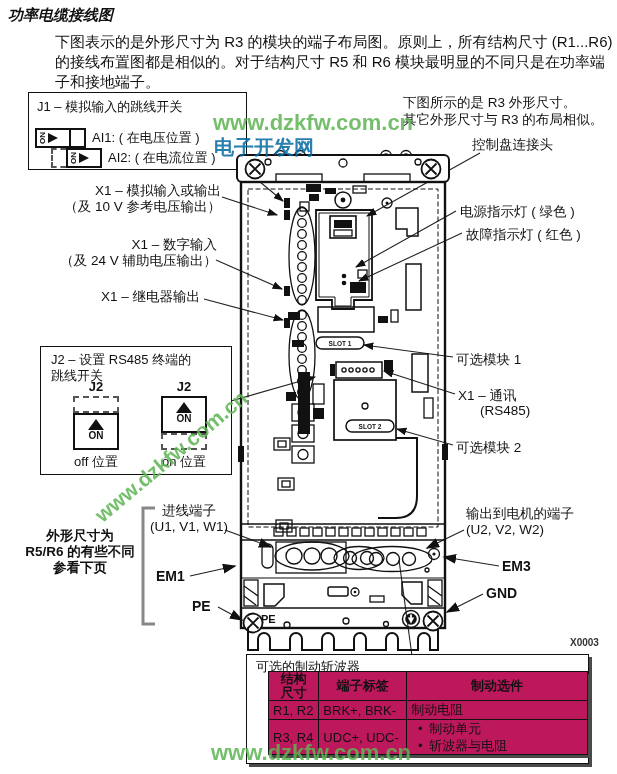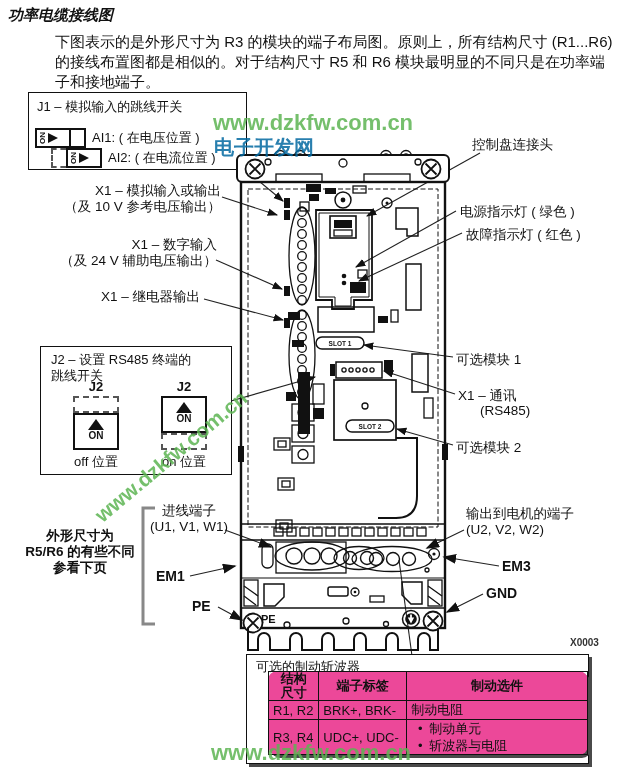--- a/index.html
+++ b/index.html
@@ -39,21 +39,21 @@
   .wm-r{font-size:20px;}
   .wm-diag{font-size:21px;transform:rotate(-40deg);transform-origin:0 50%;}
   
   .device{position:absolute;left:228px;top:146px;width:230px;height:512px;z-index:5;}
   .leads{position:absolute;left:0;top:0;width:617px;height:774px;z-index:4;pointer-events:none;}
   .slot-text{font-family:"Liberation Sans",sans-serif;font-size:6.5px;font-weight:bold;fill:#111;stroke:none;text-anchor:middle;}
   .pe-text{font-family:"Liberation Sans",sans-serif;font-size:11px;font-weight:bold;fill:#111;stroke:none;}
   
   .brakebox{position:absolute;left:246px;top:654px;width:341px;height:108px;border:1.5px solid #111;background:#fff;box-shadow:3px 3px 0 #4a4a4a;z-index:6;}
   .brakebox .t{position:absolute;left:9px;top:3px;font-size:13px;font-weight:500;}
-  .btable{position:absolute;left:21px;top:16px;border-collapse:collapse;background:#ec4899;box-shadow:3px 3px 0 #4a4a4a;border-radius:9px;}
+  .btable{position:absolute;left:21px;top:16px;border-collapse:collapse;background:#be185d;box-shadow:3px 3px 0 #4a4a4a;}
   .btable th,.btable td{border:1.5px solid #111;font-size:13px;padding:0 4px;vertical-align:middle;}
   .btable th{font-weight:bold;text-align:center;line-height:14px;}
   .btable .c1{width:42px;} .btable .c2{width:80px;} .btable .c3{width:176px;}
   .btable td{font-weight:500;}
   .opt-line{display:flex;align-items:baseline;line-height:17px;}
   .opt-line .b{width:18px;text-align:center;}
   .figid{font-size:10px;font-weight:bold;color:#333;}
 </style>
 </head>
 <body>
@@ -81,20 +81,24 @@
     <div class="jrow" style="left:22px;top:54px;">
       <div class="jempty2"></div>
       <div class="jcell">
         <span class="onv">ON</span>
         <span class="tri-r"></span>
       </div>
       <span class="jlab">AI2: ( 在电流位置 )</span>
     </div>
   </div>
 
+  <div class="abs co" style="left:403px;top:94px;line-height:17px;">
+    <div>下图所示的是 R3 外形尺寸。</div>
+    <div>其它外形尺寸与 R3 的布局相似。</div>
+  </div>
 
   <div class="wm wm-g abs" style="left:213px;top:110px;color:#5db553;">www.dzkfw.com.cn</div>
   <div class="wm wm-r abs" style="left:214px;top:134px;color:#0369a1;">电子开发网</div>
   <div class="wm wm-g wm-diag abs" style="left:98px;top:506px;color:#5db553;">www.dzkfw.com.cn</div>
   <div class="wm wm-g abs" style="left:211px;top:740px;color:#5db553;">www.dzkfw.com.cn</div>
 
   <div class="abs co" style="left:472px;top:136px;">控制盘连接头</div>
   <div class="abs co co-r" style="right:396px;top:183px;line-height:16px;">
     <div>X1 – 模拟输入或输出</div>
     <div>（及 10 V 参考电压输出）</div>

